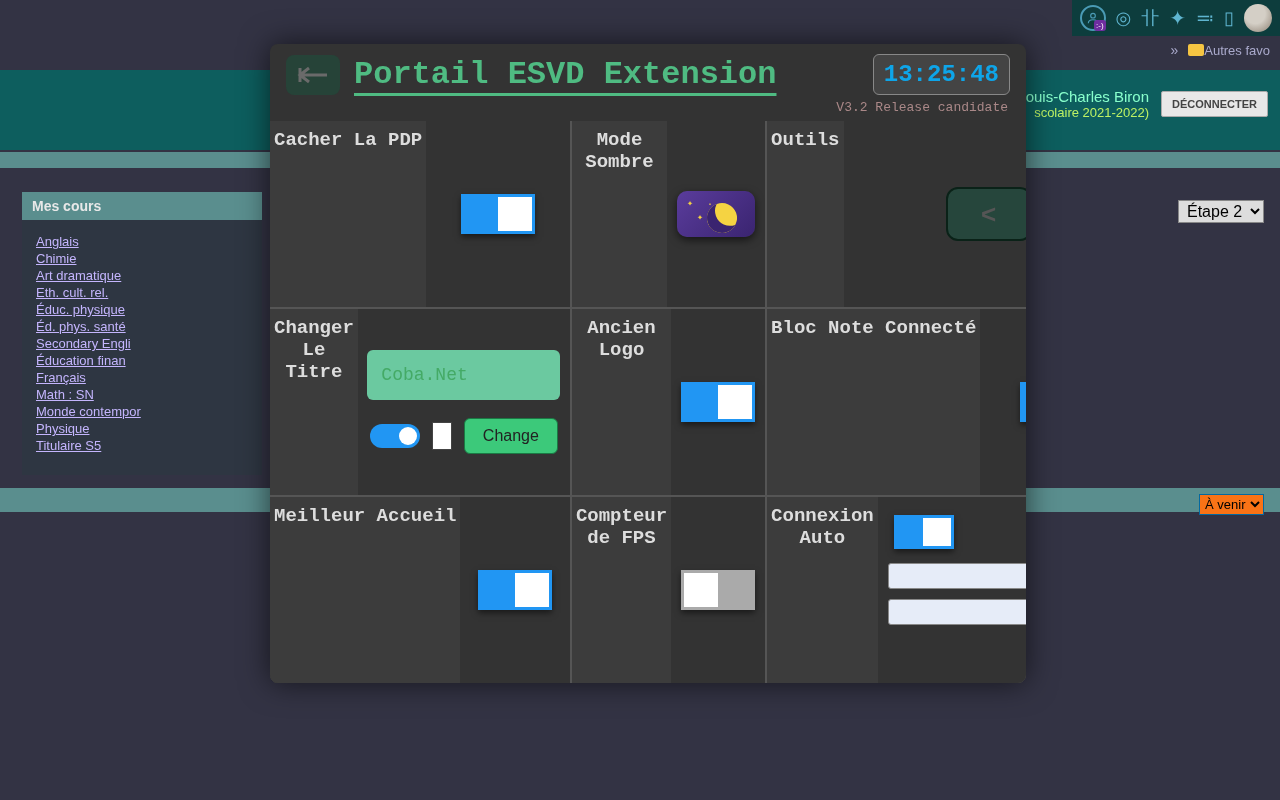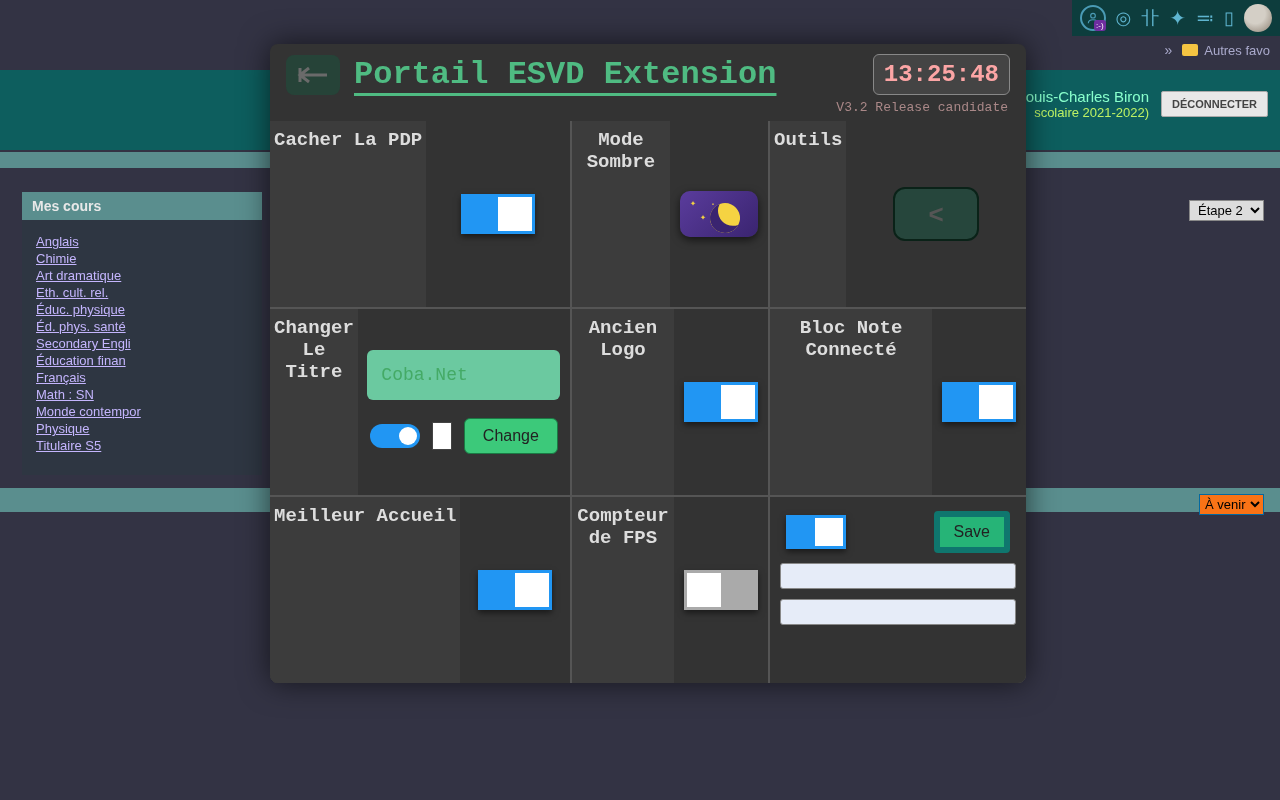--- a/index.html
+++ b/index.html
@@ -86,21 +86,21 @@
   font-size: 13px;
   text-decoration: underline;
   margin: 2px 0;
 }
 .band2 { position: absolute; top: 488px; left: 0; right: 0; height: 24px; background: #5a8e8e; }
 .etape-sel {
   position: absolute;
   right: 16px; top: 200px;
   background: #ddd; border: 1px solid #888;
   padding: 1px 4px;
-  font-size: 13px;
+  font-size: 16px;
 }
 .avenir-sel {
   position: absolute;
   right: 16px; top: 494px;
   background: #f97316; border: 1px solid #0369a1;
   padding: 1px 1px;
   font-size: 13px;
 }
 
 
@@ -132,21 +132,21 @@
 .ext-title {
   color: #4fbb82;
   font-size: 32px;
   font-weight: bold;
   text-decoration: underline;
   text-underline-offset: 10px;
   flex: 1;
 }
 .clock {
   background: #444;
-  color: #fca5a5;
+  color: #0ea5e9;
   border: 1px solid #888;
   border-radius: 6px;
   padding: 6px 10px;
   font-size: 24px;
   font-weight: bold;
 }
 .ext-version {
   position: absolute;
   right: 18px; bottom: -16px;
   color: #a88;
@@ -299,21 +299,21 @@
   <span class="ext-icn">◎</span>
   <span class="ext-icn">卝</span>
   <span class="ext-icn" style="font-size:20px;">✦</span>
   <span class="ext-icn">≕</span>
   <span class="ext-icn">▯</span>
   <div class="avatar-img"></div>
 </div>
 
 <div class="fav-bar">
   <span class="chev">»</span>
-  <span style="display:flex;align-items:center;gap:6px;">
+  <span style="display:flex;align-items:center;">
     <span class="fav-folder"></span>
     <span>Autres favo</span>
   </span>
 </div>
 
 <div class="portal-bg">
   <div class="portal-header">
     <div class="portal-user">
       <div class="portal-user-box">
         <div class="portal-user-line1">ouis-Charles Biron</div>
@@ -439,20 +439,21 @@
     <div class="cell">
       <div class="cell-title">Compteur de FPS</div>
       <div class="cell-body">
         <div class="toggle off">
             <div class="knob"></div>
           </div>
       </div>
     </div>
 
     <div class="cell">
+      <div class="cell-title">Connexion Auto</div>
       <div class="cell-body auto">
         <div class="auto-row">
           <div class="toggle on" style="width:60px;height:34px;">
               <div class="knob" style="width:28px;height:28px;"></div>
             </div>
           <button class="save-btn">Save</button>
         </div>
         <input class="auto-field" style="">
         <input class="auto-field" type="password" style="">
       </div>

